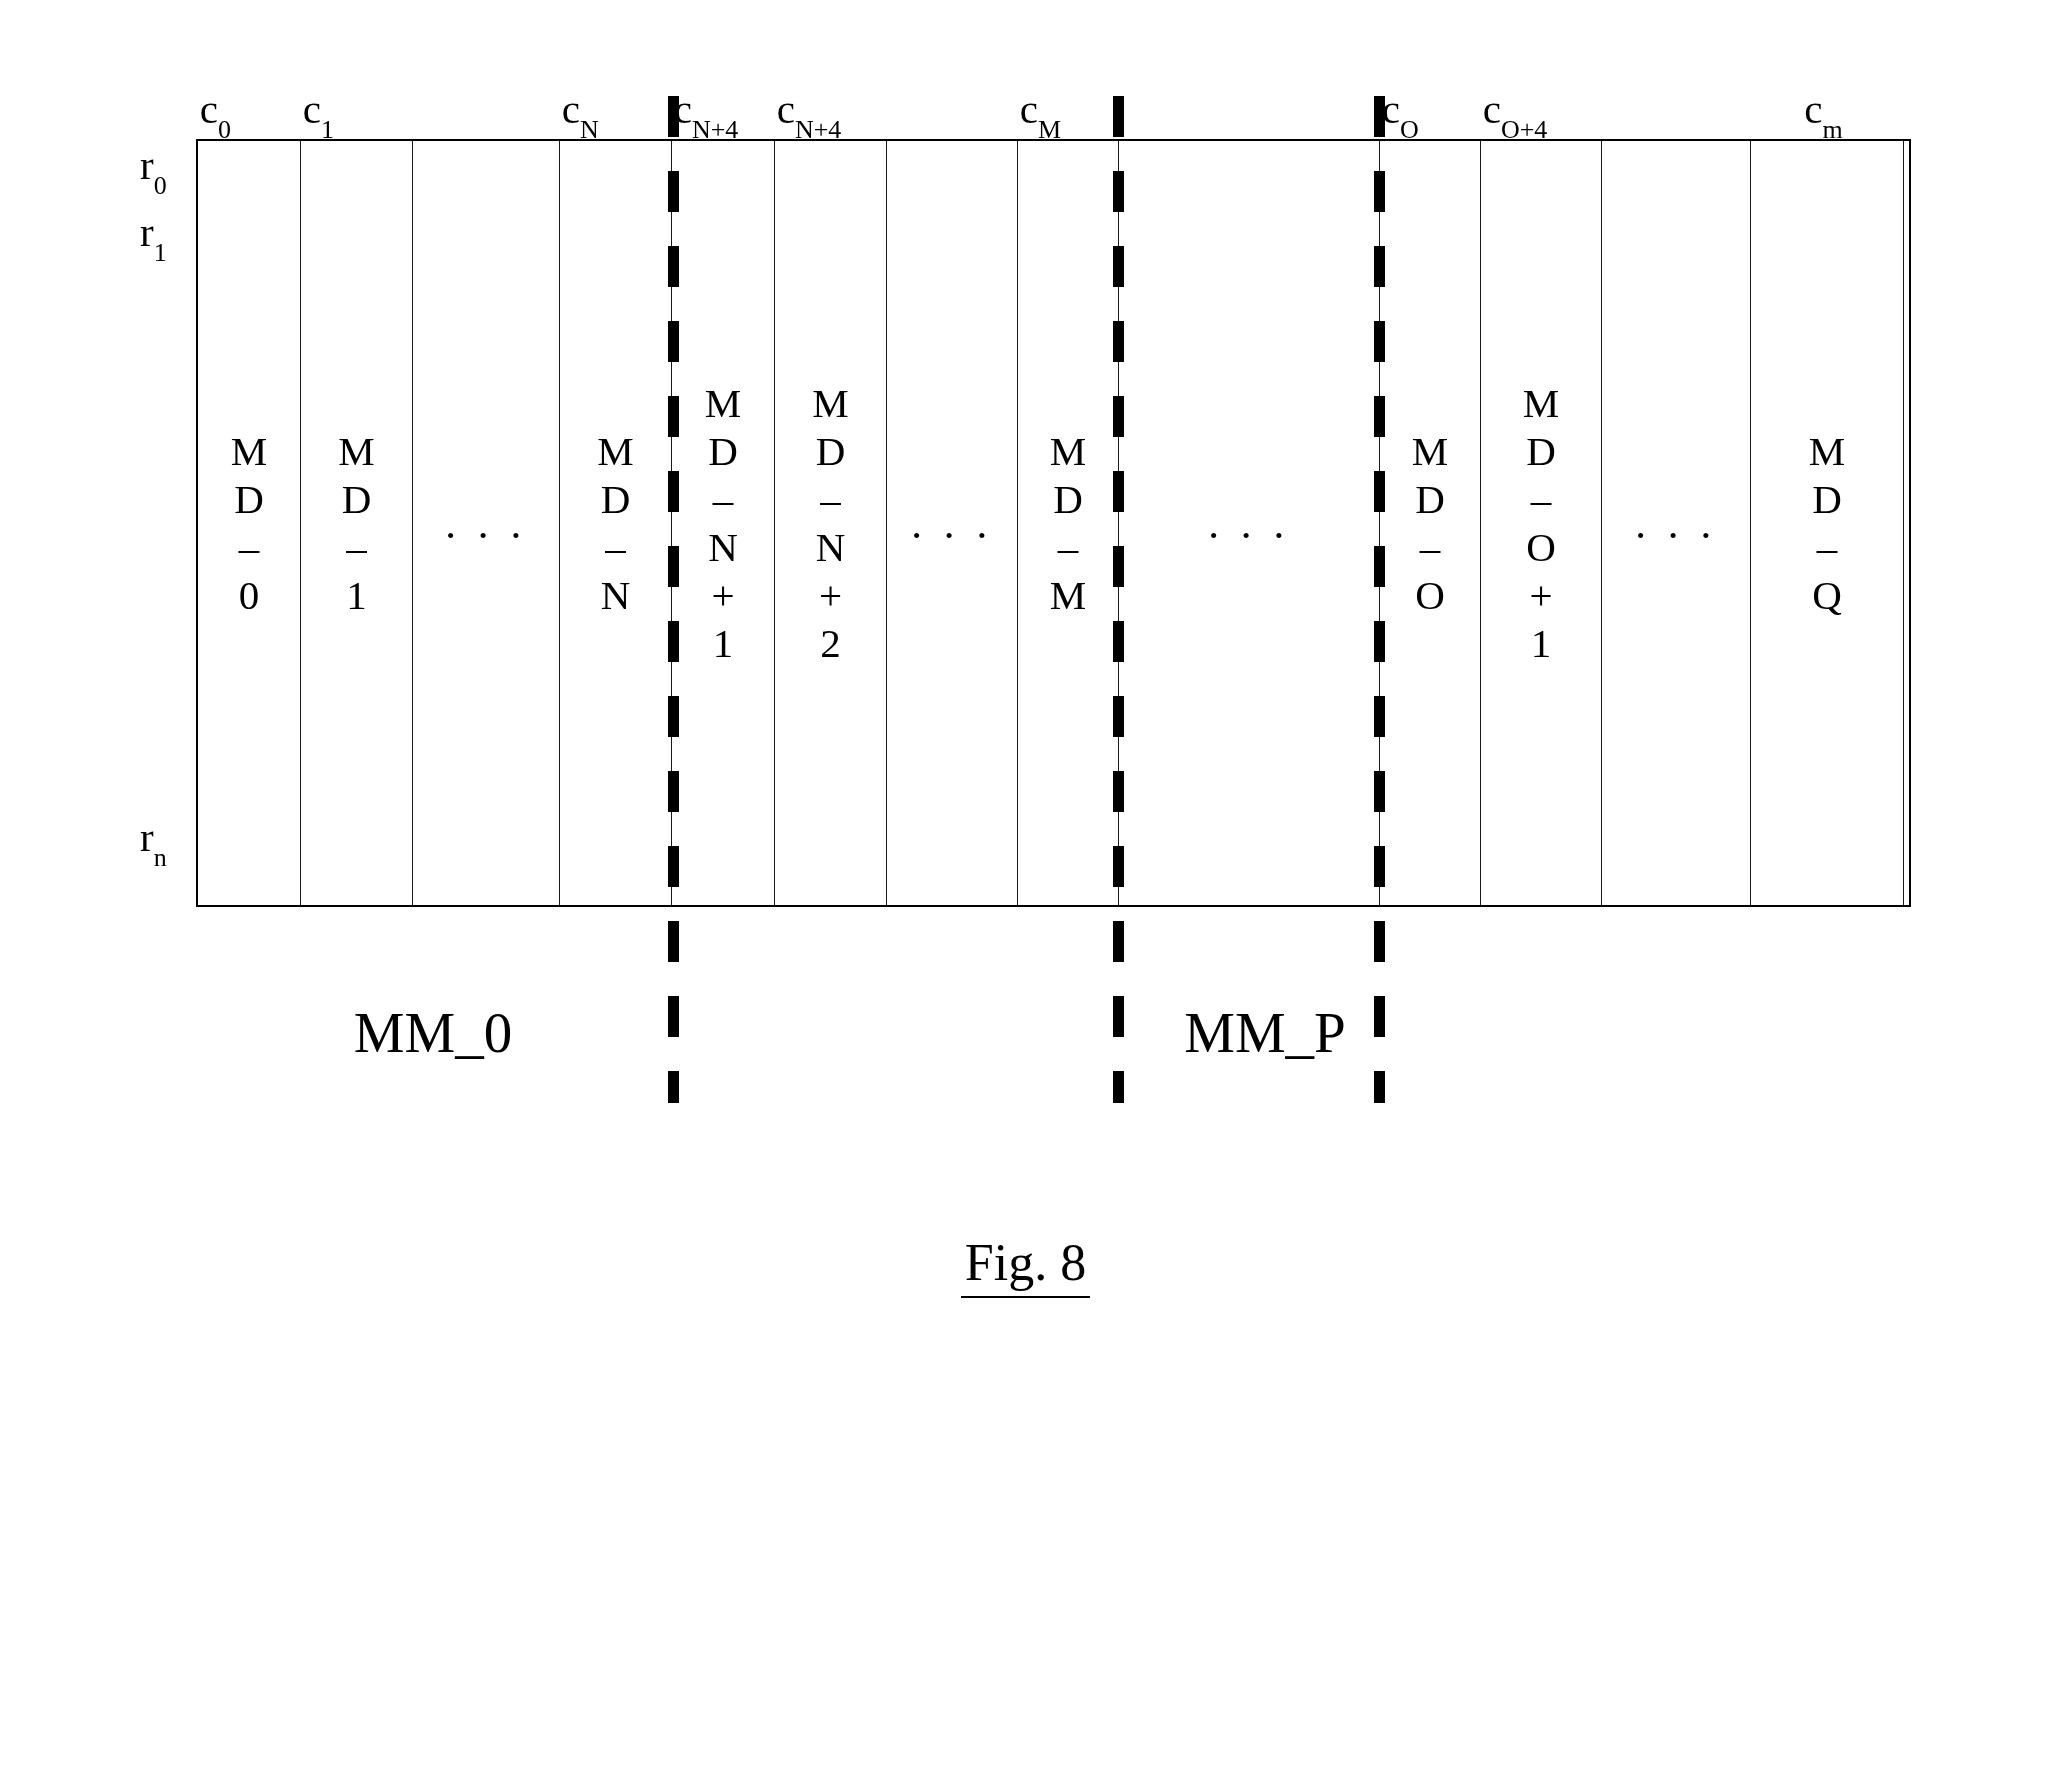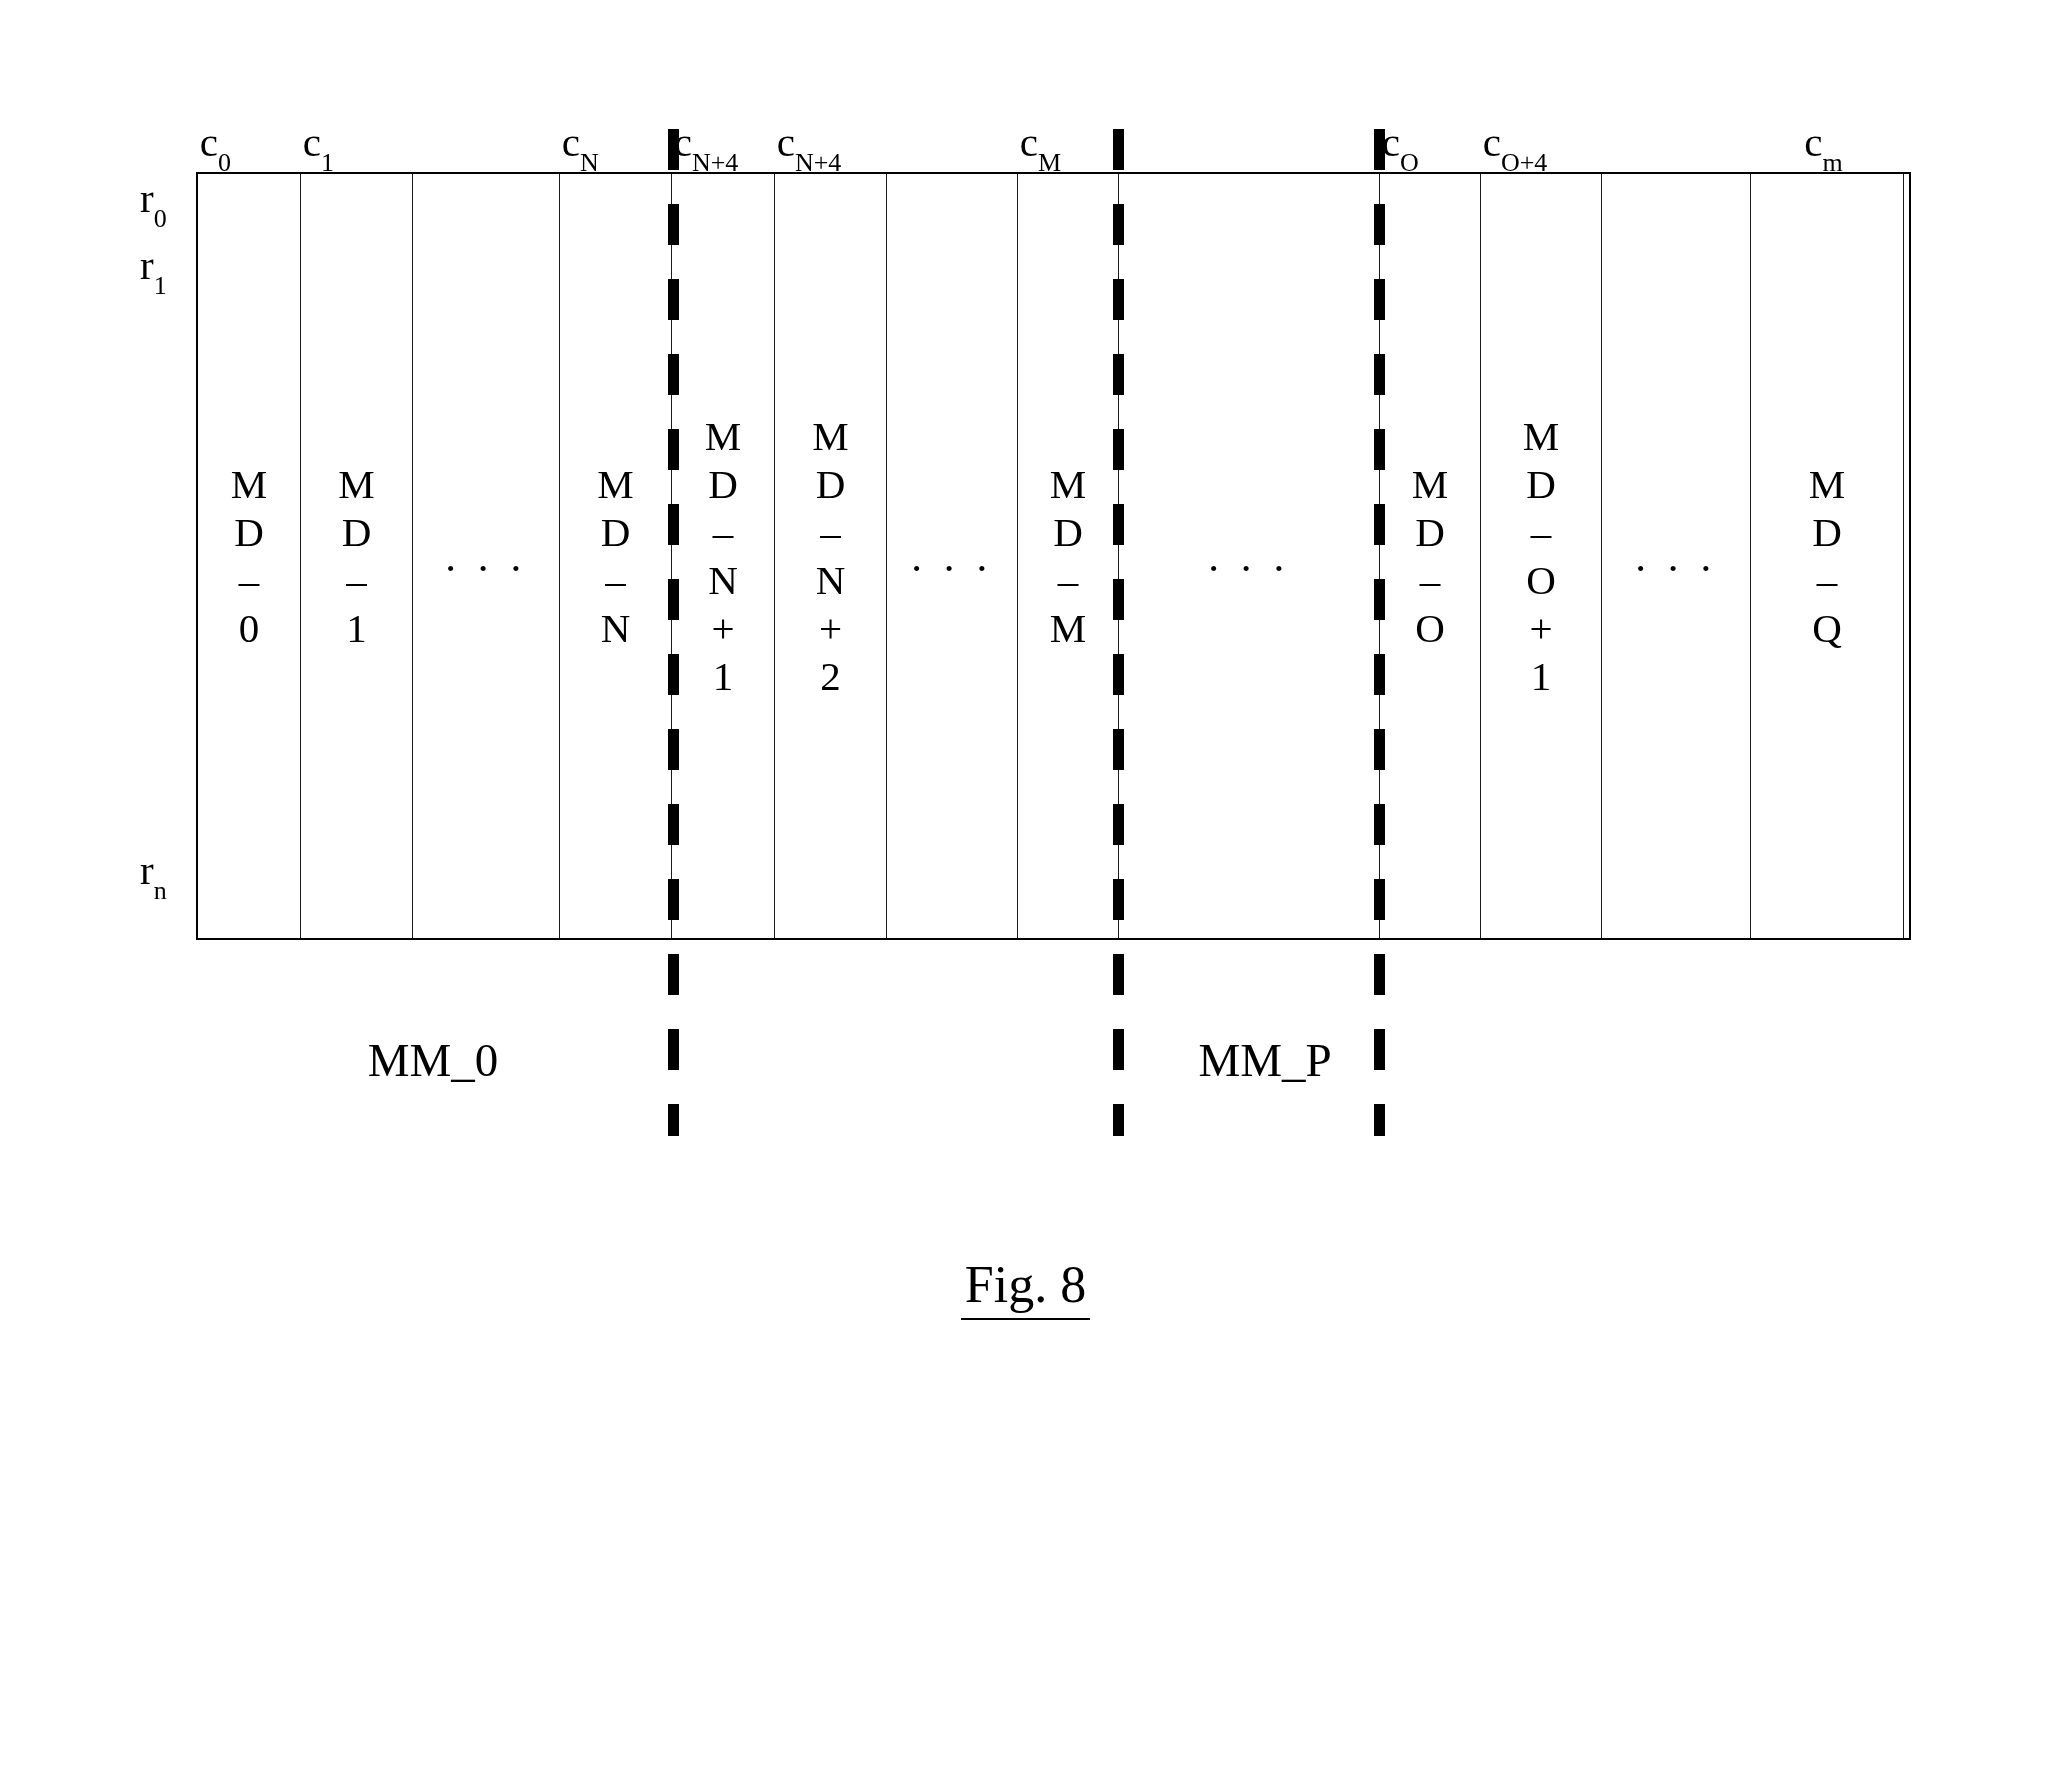--- a/index.html
+++ b/index.html
@@ -7,21 +7,21 @@
     padding: 0;
     background: #ffffff;
     font-family: "Times New Roman", Times, serif;
     color: #000;
   }
   .page {
     box-sizing: border-box;
     width: 2051px;
     height: 1790px;
     position: relative;
-    padding: 112px 93px 0 93px;
+    padding: 79px 93px 0 93px;
   }
   .diagram {
     position: relative;
     margin: 0 auto;
     width: 1771px;
   }
   .col-labels {
     display: flex;
     font-size: 41px;
     height: 60px;
@@ -94,21 +94,21 @@
     border: none;
     width: 11.2px;
     background-image: linear-gradient(to bottom, #000 0 41px, transparent 41px 75px);
     background-size: 11.2px 75px;
     background-repeat: repeat-y;
   }
   .mm-row {
     margin-left: 56px;
     margin-top: 93px;
     display: flex;
-    font-size: 47px;
+    font-size: 57px;
     width: 1715px;
     gap: 36px;
   }
   .mm-row > div { text-align: center; }
   .caption {
     text-align: center;
     font-size: 52px;
     margin-top: 168px;
   }
   .caption-underline {

